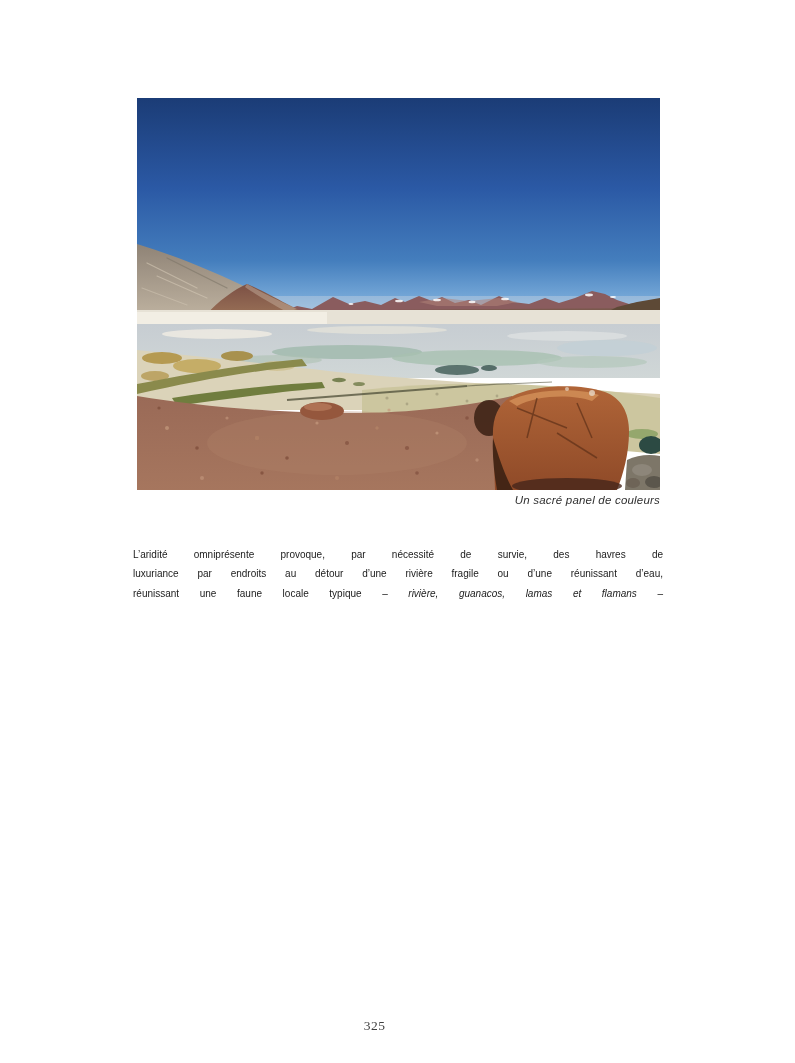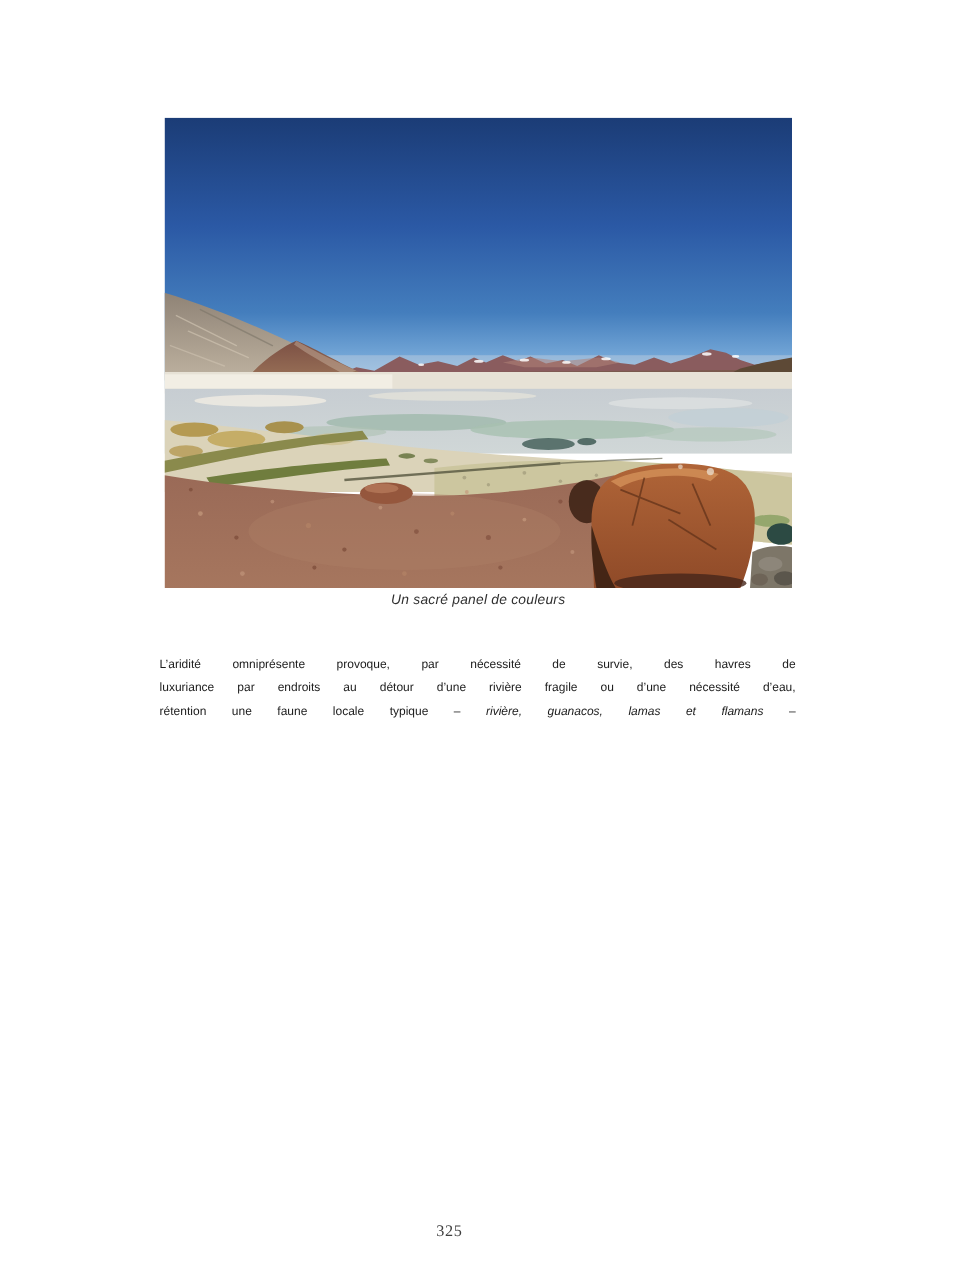--- a/index.html
+++ b/index.html
@@ -22,21 +22,21 @@
     width: 523px;
     height: 392px;
     overflow: hidden;
   }
   .photo svg { display: block; }
   .caption {
     position: absolute;
     left: 137px;
     top: 494px;
     width: 523px;
-    text-align: center;
+    text-align: right;
     font-style: italic;
     font-size: 11.5px;
     color: #2f2f2f;
     letter-spacing: 0.2px;
   }
   .bodytext {
     position: absolute;
     left: 133px;
     top: 545px;
     width: 530px;
@@ -231,22 +231,22 @@
     </svg>
   </div>
 
   <div class="caption">Un sacré panel de couleurs</div>
 
   <div class="bodytext">
     <div class="line just">
       <span>L’aridité omniprésente provoque, par nécessité de survie, des havres de</span>
     </div>
     <div class="line just">
-      <span>luxuriance par endroits au détour d’une rivière fragile ou d’une nécessité d’eau,</span>
+      <span>luxuriance par endroits au détour d’une rivière fragile ou d’une réunissant d’eau,</span>
     </div>
     <div class="line just">
-      <span>rétention une faune locale typique – </span><em>rivière, guanacos, lamas et flamans</em><span> –</span>
+      <span>réunissant une faune locale typique – </span><em>rivière, guanacos, lamas et flamans</em><span> –</span>
     </div>
   </div>
 
   <div class="pagenum">325</div>
 
 </div>
 
 </body></html>

